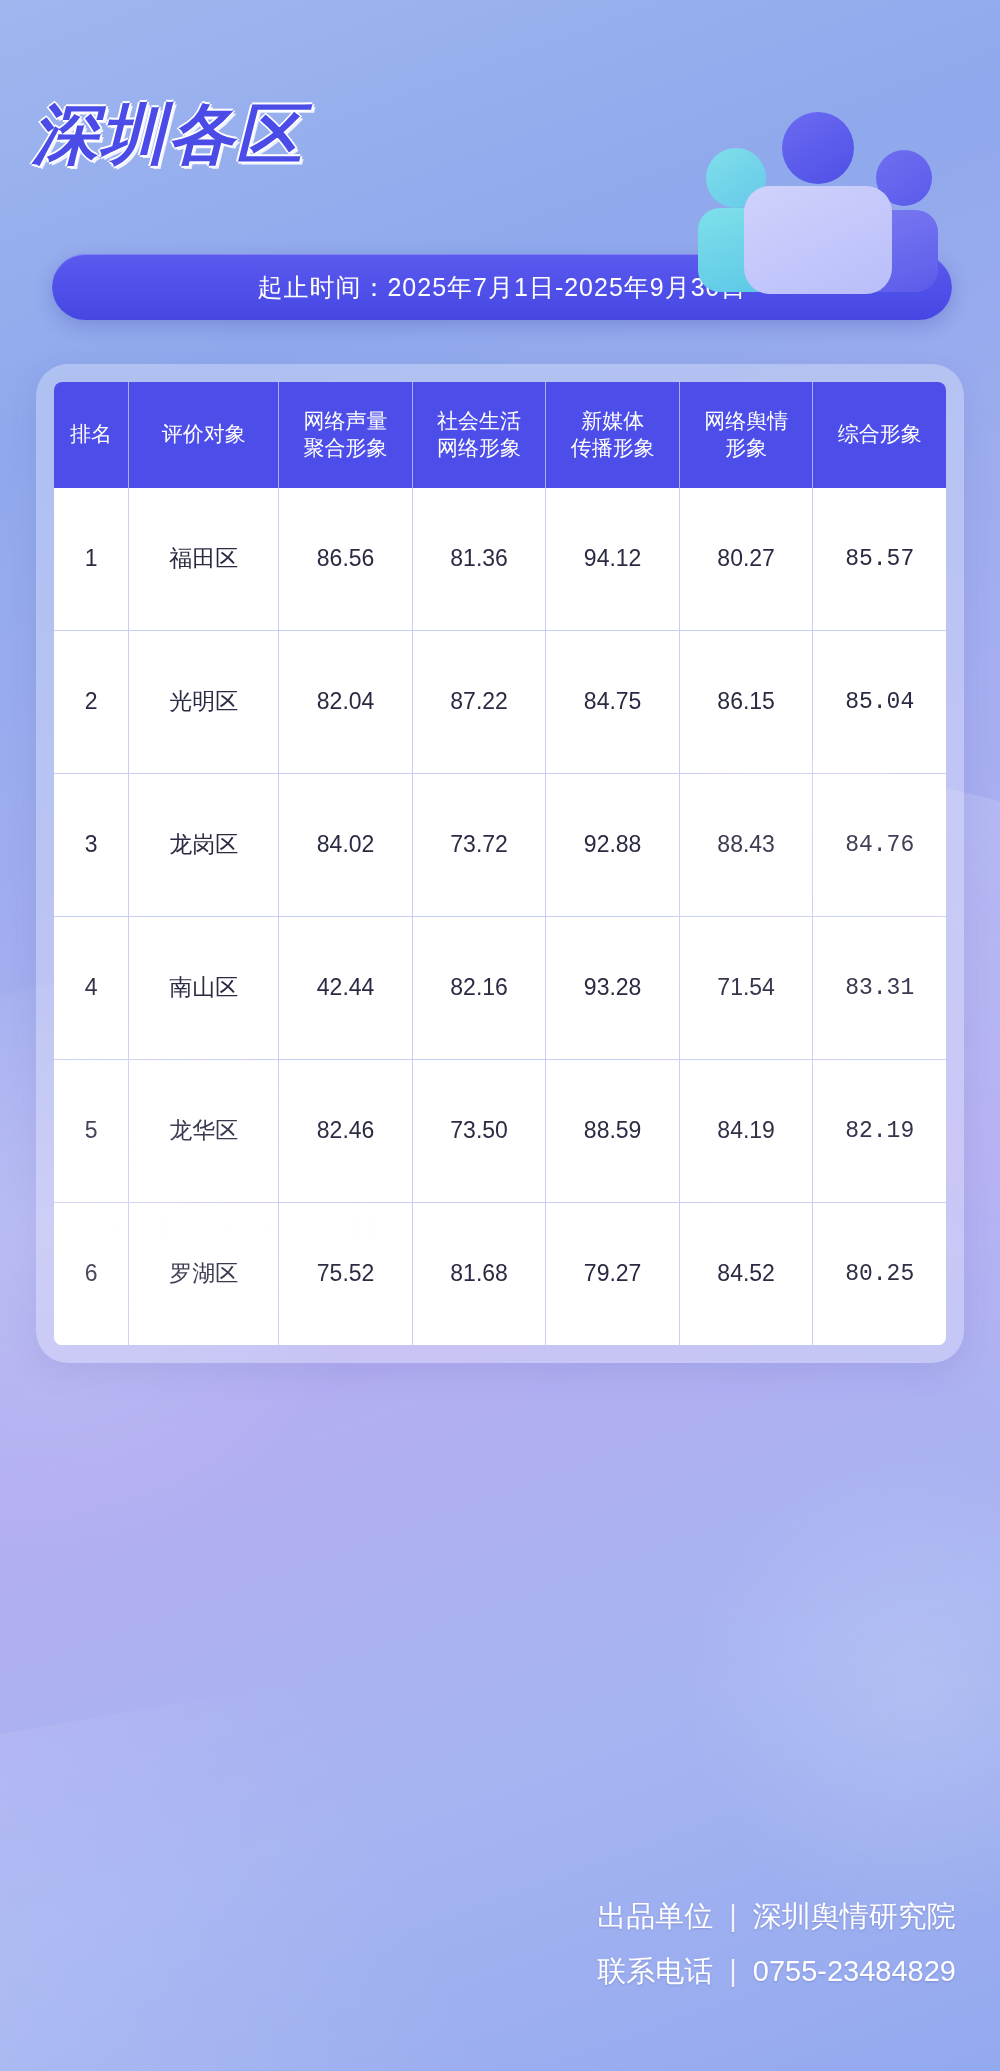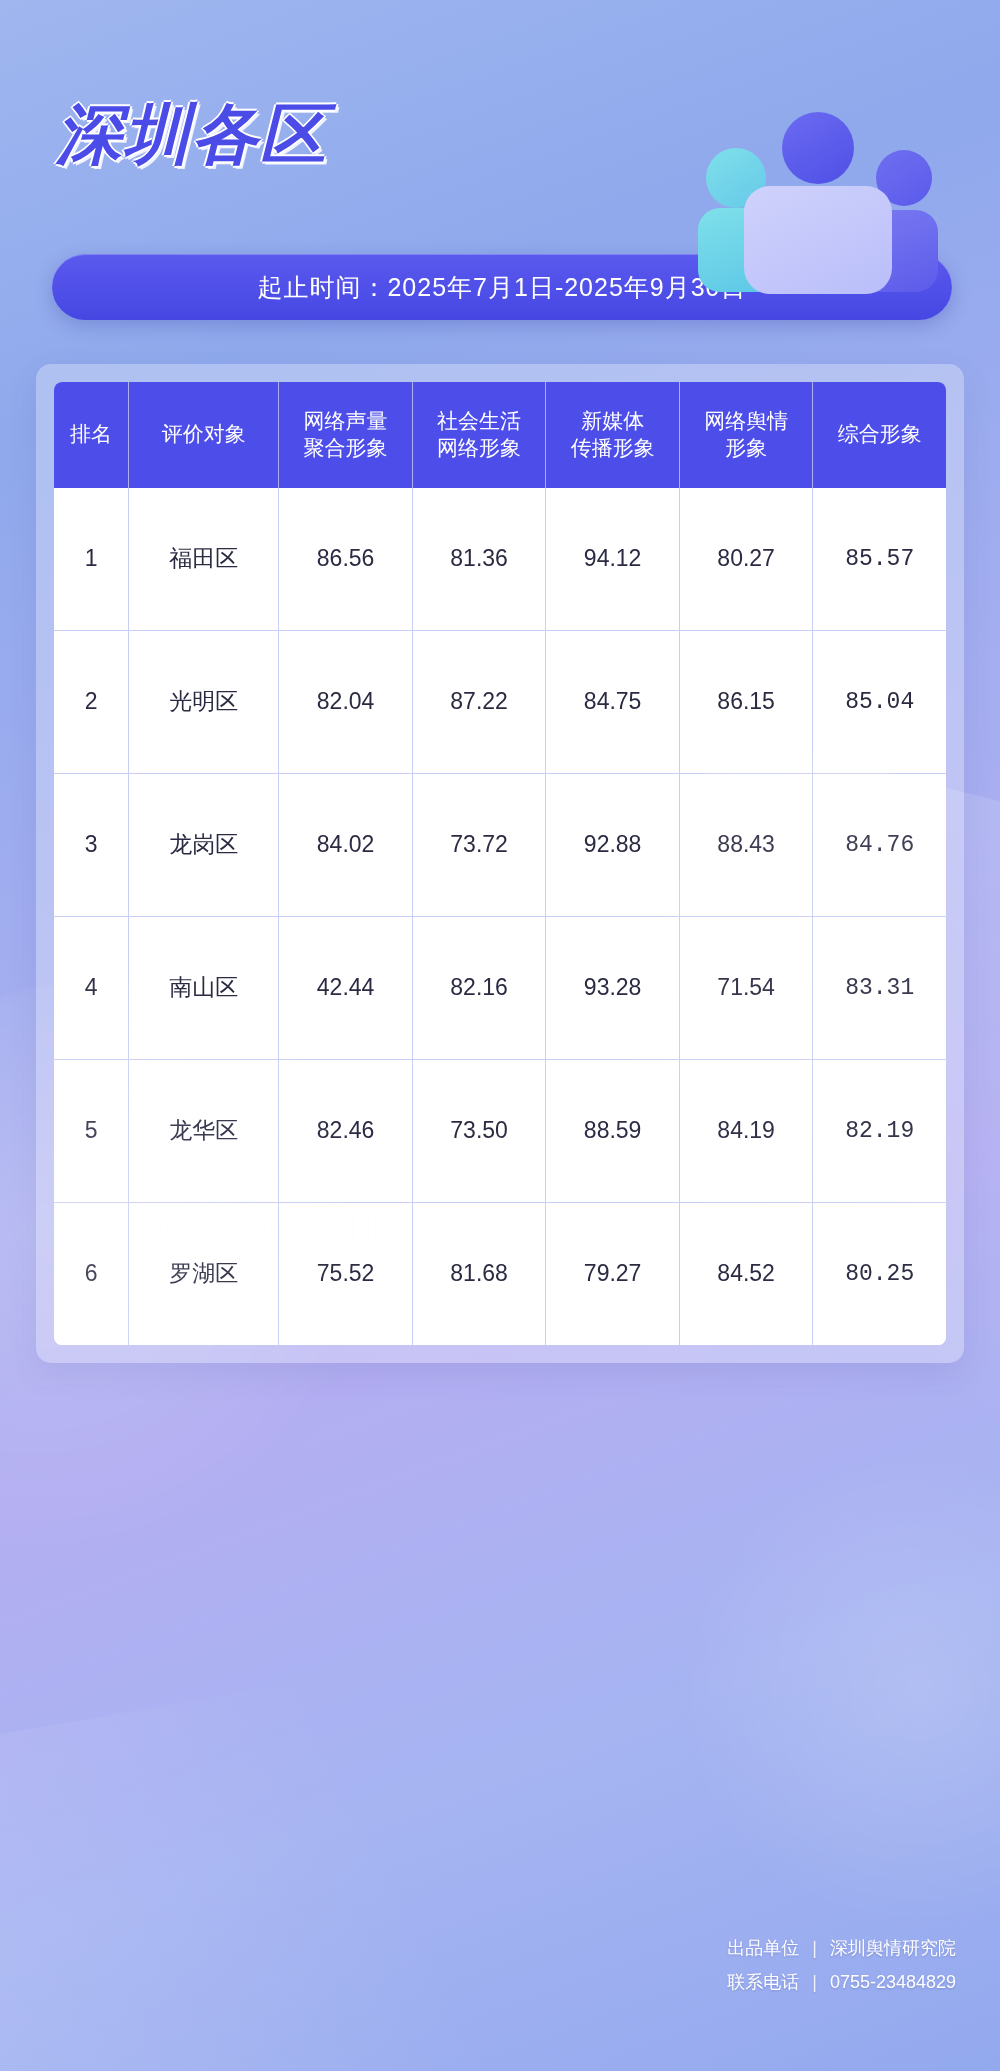--- a/index.html
+++ b/index.html
@@ -49,21 +49,21 @@
     width: 700px;
     height: 520px;
     background: linear-gradient(75deg, rgba(255,255,255,0.13), rgba(255,255,255,0) 70%);
     transform: rotate(-10deg);
     pointer-events: none;
   }
 
   
   .header {
     position: relative;
-    padding: 96px 0 0 56px;
+    padding: 96px 0 0 32px;
     height: 240px;
     box-sizing: border-box;
   }
   .title-line {
     font-family: "Liberation Sans", sans-serif;
     font-weight: bold;
     font-size: 66px;
     letter-spacing: 2px;
     color: #4b4be8;
     line-height: 1.16;
@@ -145,21 +145,21 @@
     color: #ffffff;
     font-size: 25px;
     letter-spacing: 1px;
     max-width: 900px;
   }
 
   
   .card {
     margin: 44px 36px 0 36px;
     background: rgba(255,255,255,0.28);
-    border-radius: 15px;
+    border-radius: 32px;
     padding: 18px;
     box-shadow: 0 10px 30px rgba(70,70,160,0.12);
   }
   table.rank {
     width: 100%;
     border-collapse: collapse;
     background: #ffffff;
     border-radius: 8px;
     overflow: hidden;
     table-layout: fixed;
@@ -190,21 +190,21 @@
   .col-obj { width: 17%; }
   .col-m { width: 15%; }
 
   
   .footer {
     position: absolute;
     right: 44px;
     bottom: 72px;
     text-align: left;
     color: #ffffff;
-    font-size: 18px;
+    font-size: 29px;
     line-height: 1.9;
     text-shadow: 0 1px 2px rgba(60,60,140,0.25);
   }
   .footer .sep { margin: 0 8px; opacity: 0.85; }
 </style>
 </head>
 <body>
 
 <div class="bg-shape bg-1"></div>
 <div class="bg-shape bg-2"></div>

